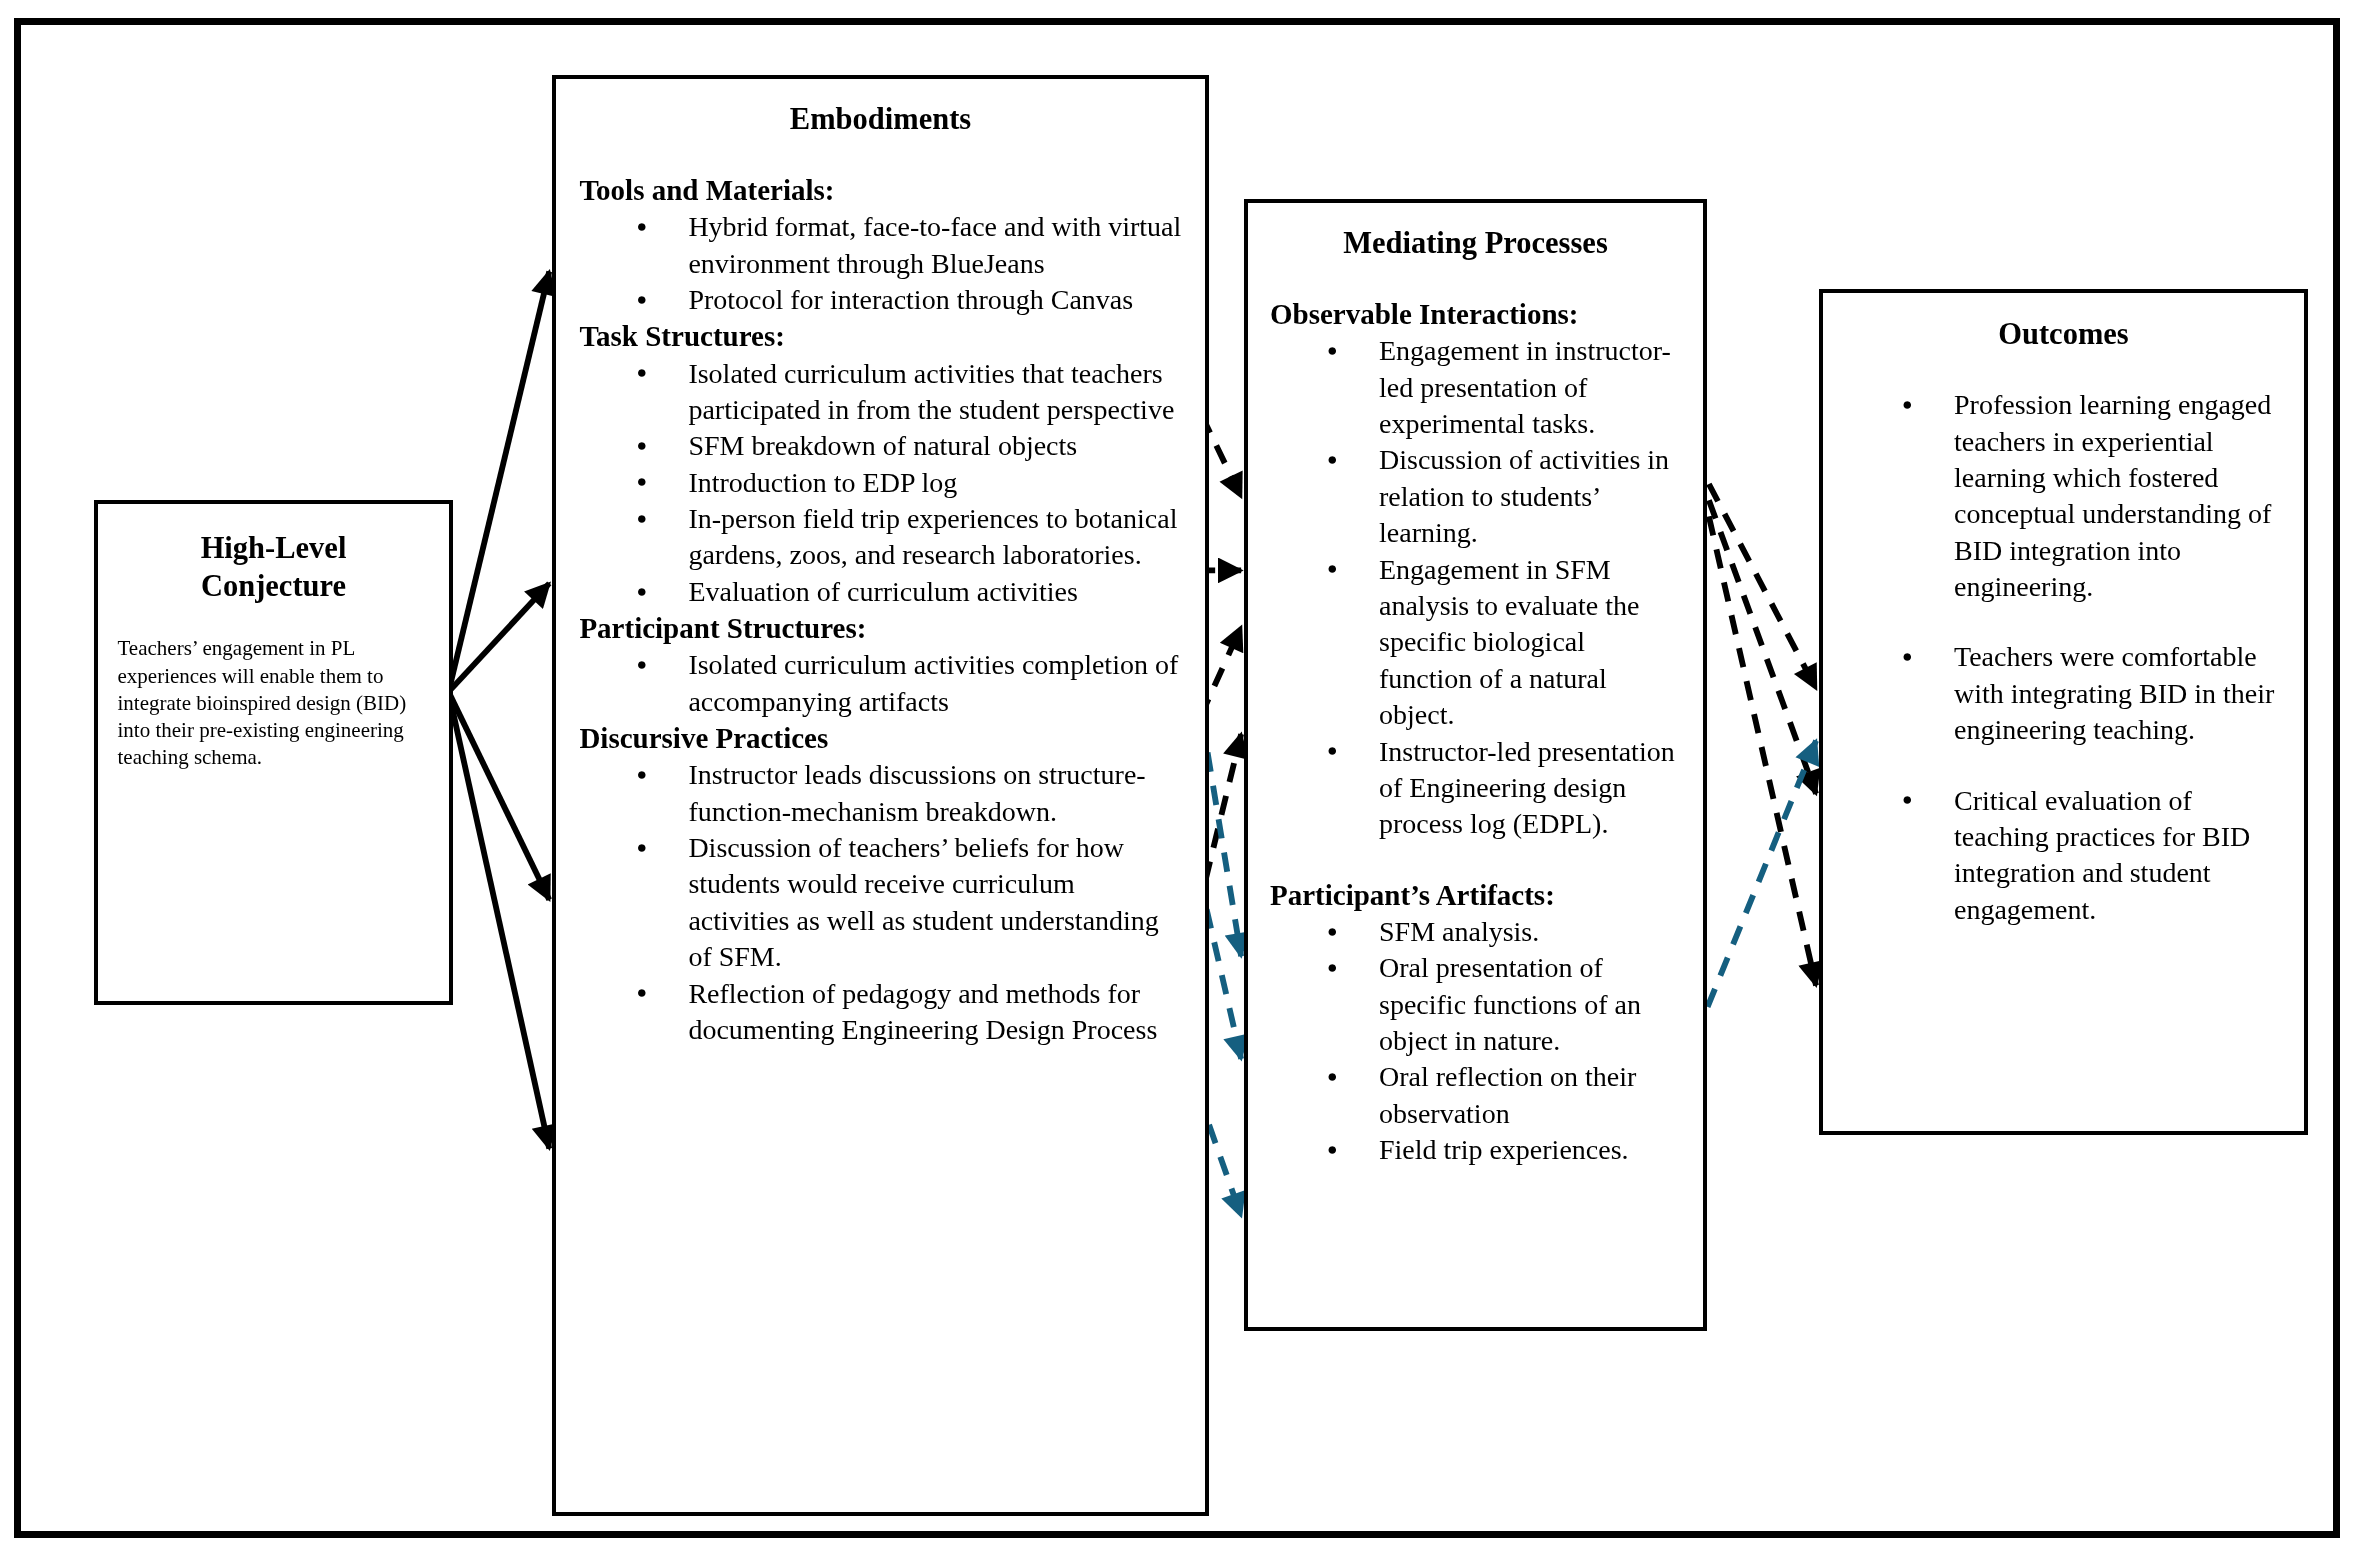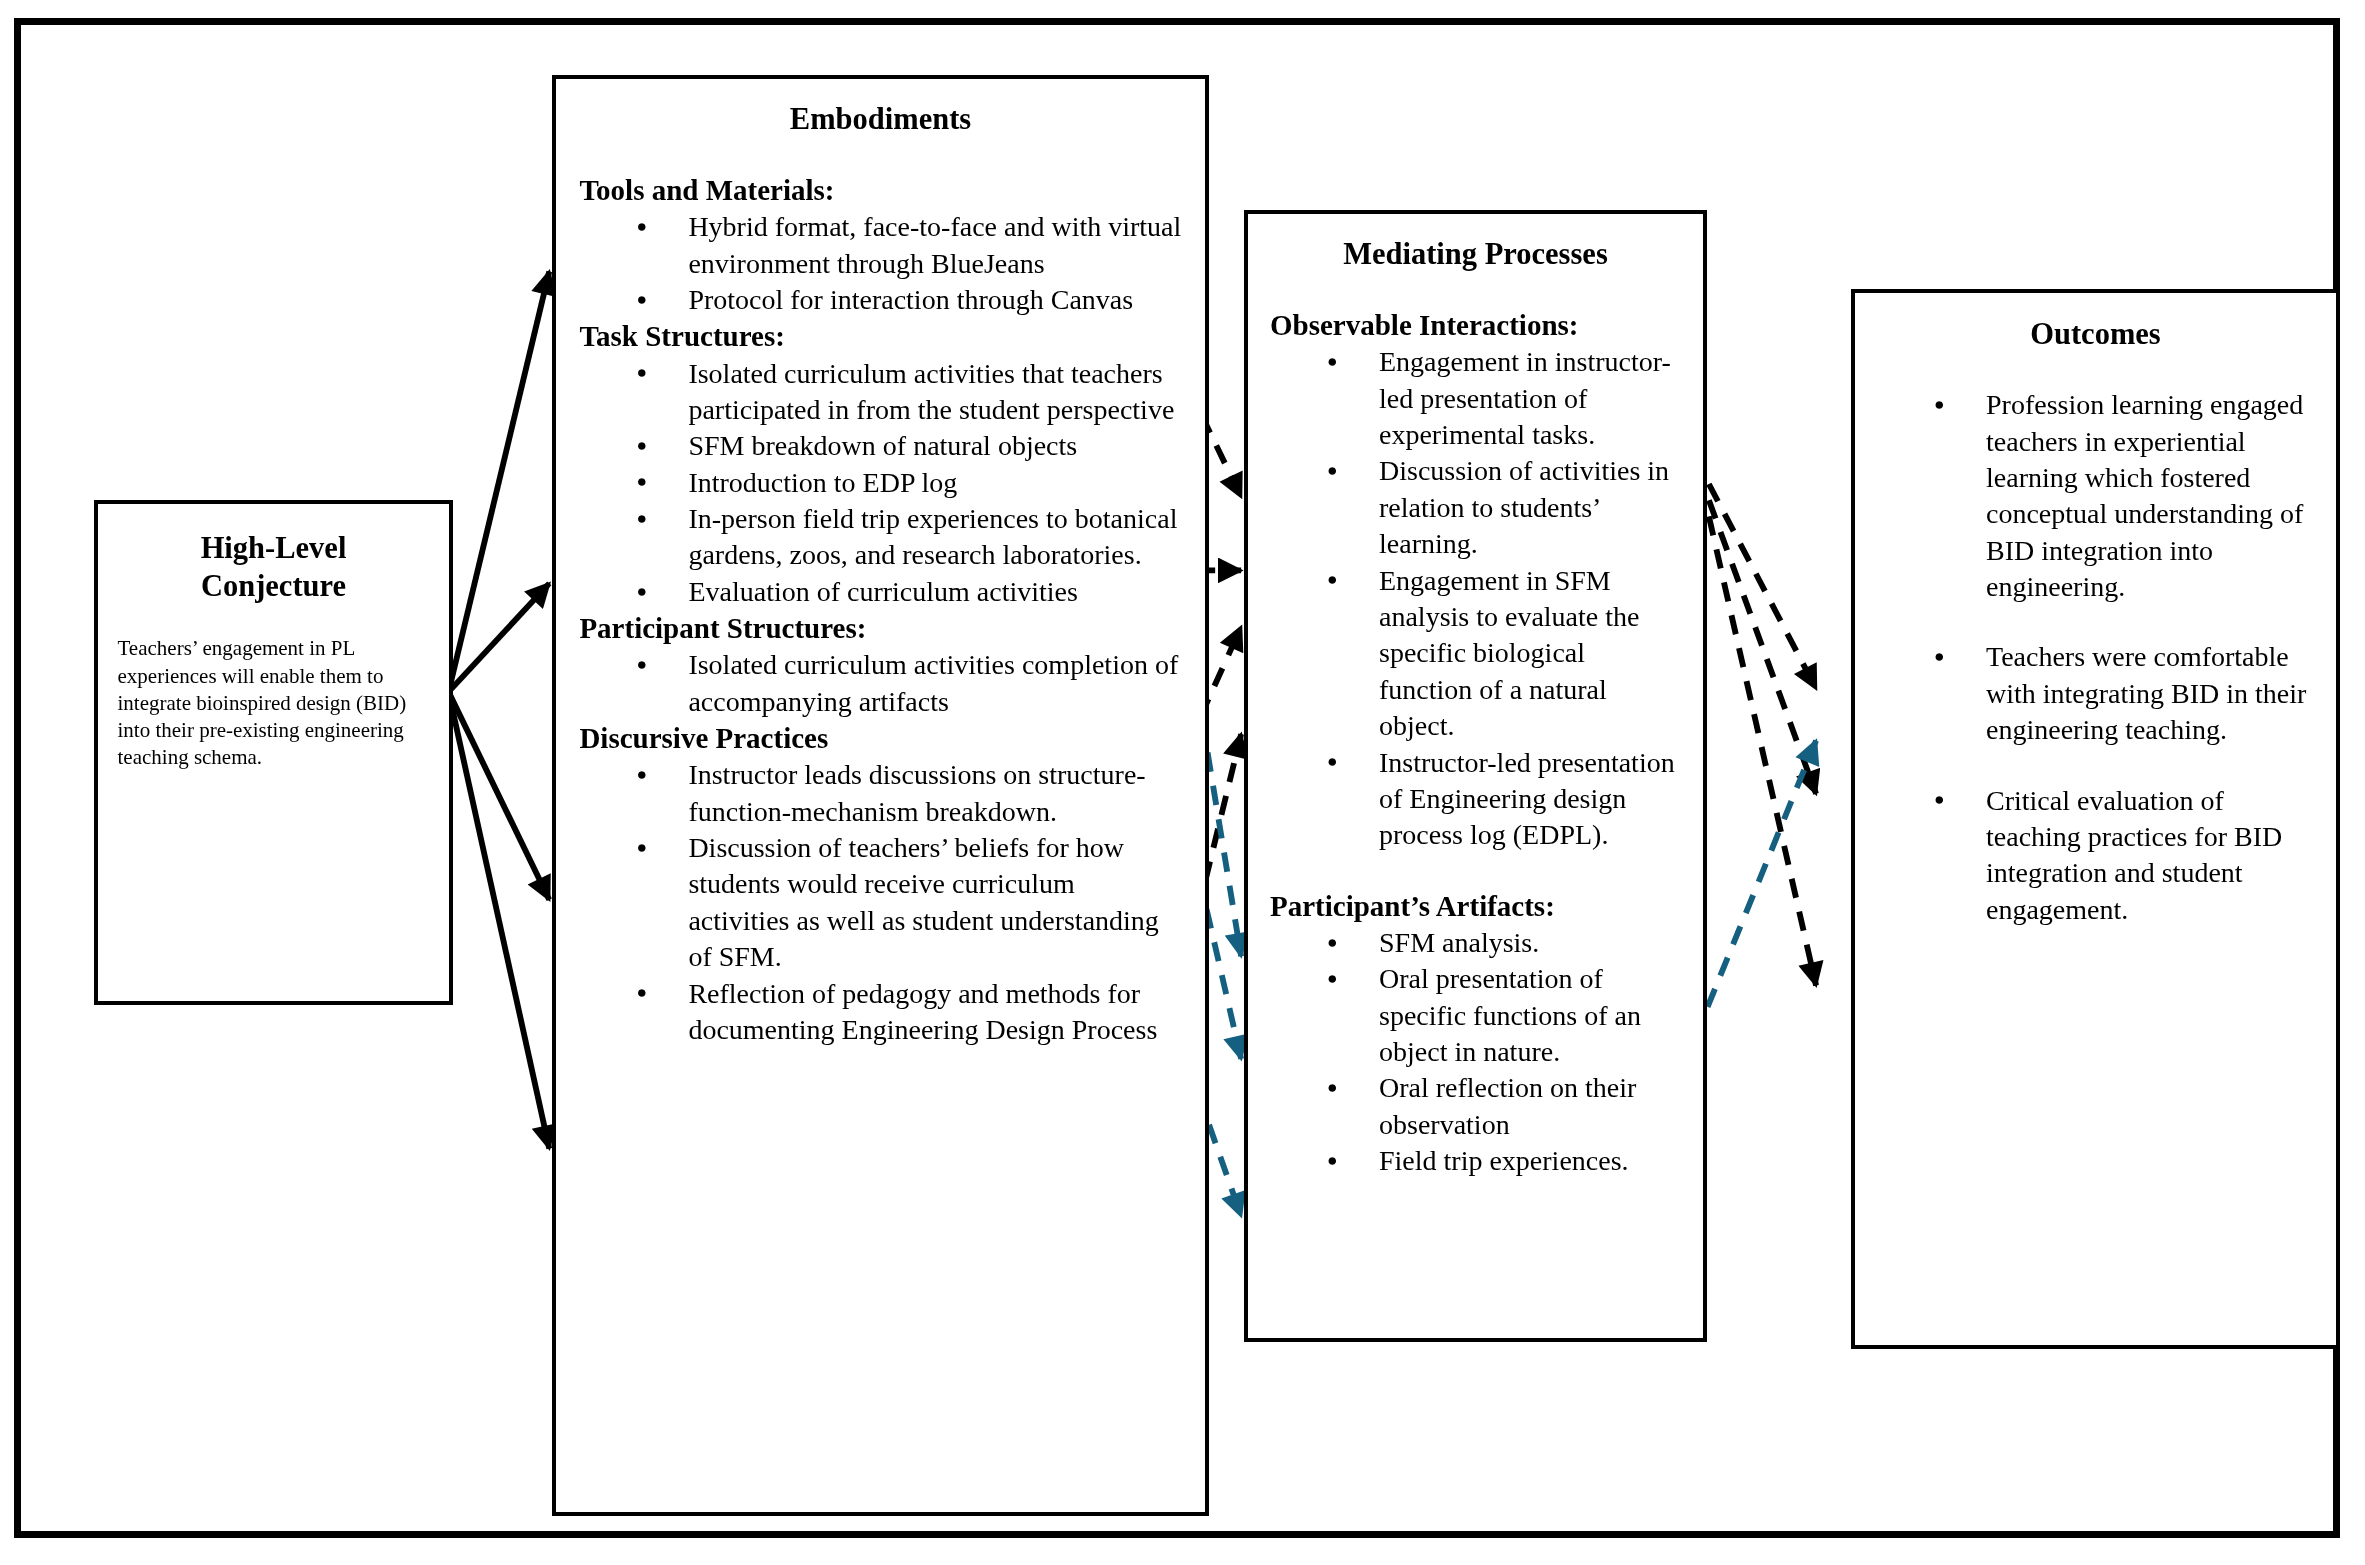--- a/index.html
+++ b/index.html
@@ -9,22 +9,22 @@
   .arrows{position:absolute;left:0;top:0;width:2366px;height:1565px;pointer-events:none;}
   .box{position:absolute;background:#fff;border:4.5px solid #000;box-sizing:border-box;}
   .box-title{font-weight:bold;text-align:center;font-size:30.5px;line-height:1.25;margin-bottom:34px;}
   .sec-heading{font-weight:bold;font-size:29px;line-height:1.28;}
   .li{position:relative;padding-left:109px;font-size:28px;line-height:1.3;}
   .li::before{content:"●";position:absolute;left:57px;top:5.8px;font-size:17.5px;}
   .box-conjecture{left:94px;top:500px;width:359px;height:505px;padding:25px 19.5px;}
   .box-conjecture .box-title{margin-bottom:30px;}
   .box-conjecture .body-text{font-size:21px;line-height:1.3;}
   .box-embodiments{left:552px;top:75px;width:657px;height:1441px;padding:21px 23.4px;}
-  .box-mediating{left:1244px;top:210px;width:463px;height:1132px;padding:21px 22px;}
-  .box-outcomes{left:1819px;top:289px;width:489px;height:1060px;padding:22px 22px;margin-left:32px;}
+  .box-mediating{left:1244px;top:199px;width:463px;height:1132px;padding:21px 22px;}
+  .box-outcomes{left:1819px;top:289px;width:489px;height:846px;padding:22px 22px;}
   .box-outcomes .li{margin-bottom:34px;}
   .box-mediating .sec-gap{height:34px;}
 </style>
 </head>
 <body>
 
 <div class="figure">
   <div class="outer-frame"></div>
 
   <svg class="arrows" xmlns="http://www.w3.org/2000/svg" width="2366" height="1565" viewBox="0 0 3641 2409">

